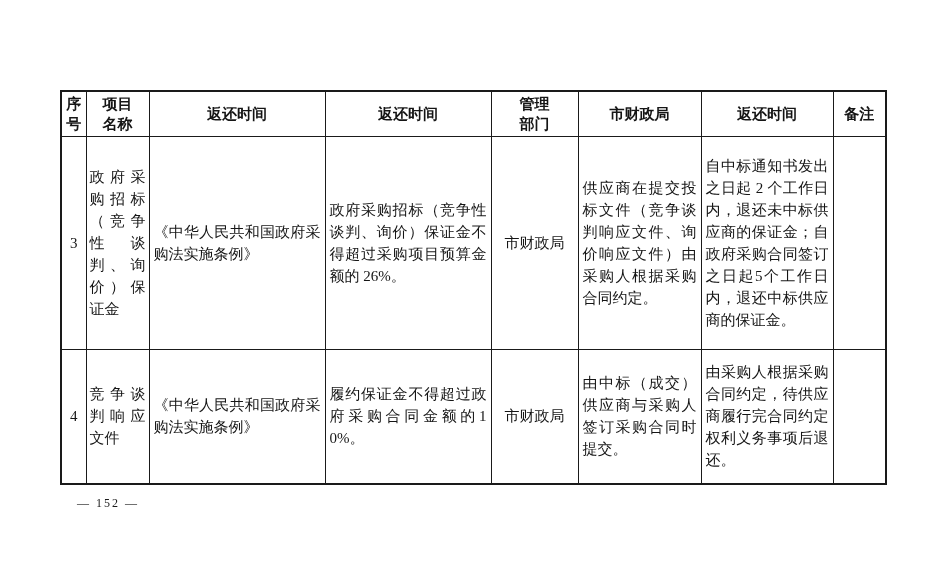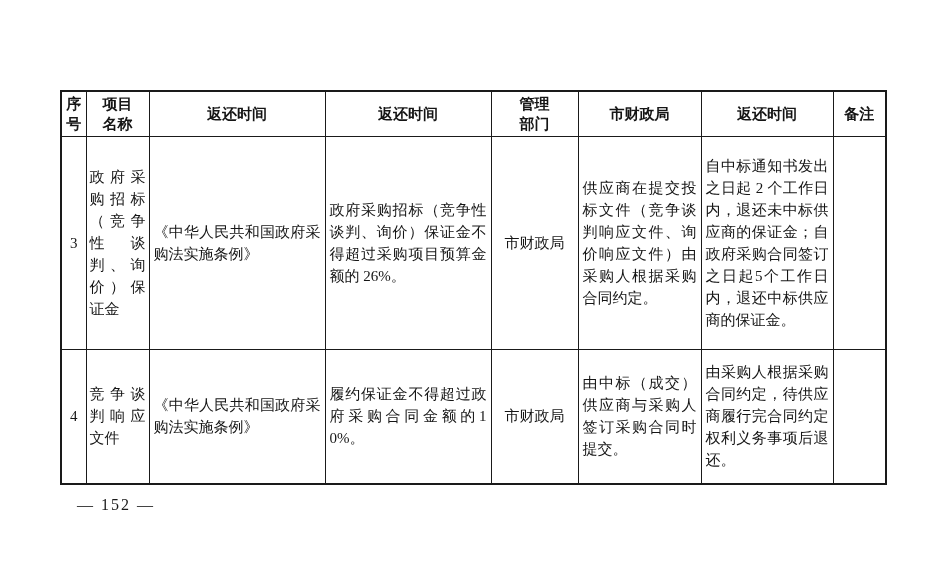--- a/index.html
+++ b/index.html
@@ -50,21 +50,21 @@
   }
   tr.header-row { height: 45px; }
   tr.row-3 { height: 213px; }
   tr.row-4 { height: 135px; }
   td.c-seq, td.c-dept { text-align: center; }
   td.c-name { padding: 18px 3px; }
   .footer-page-number {
     position: absolute;
     left: 77px;
     top: 496px;
-    font-size: 16px;
+    font-size: 12px;
     letter-spacing: 2px;
     color: #1a1a1a;
     font-family: "Liberation Serif", "DejaVu Serif", serif;
   }
 </style>
 </head>
 <body>
 
 <div class="page">
 

